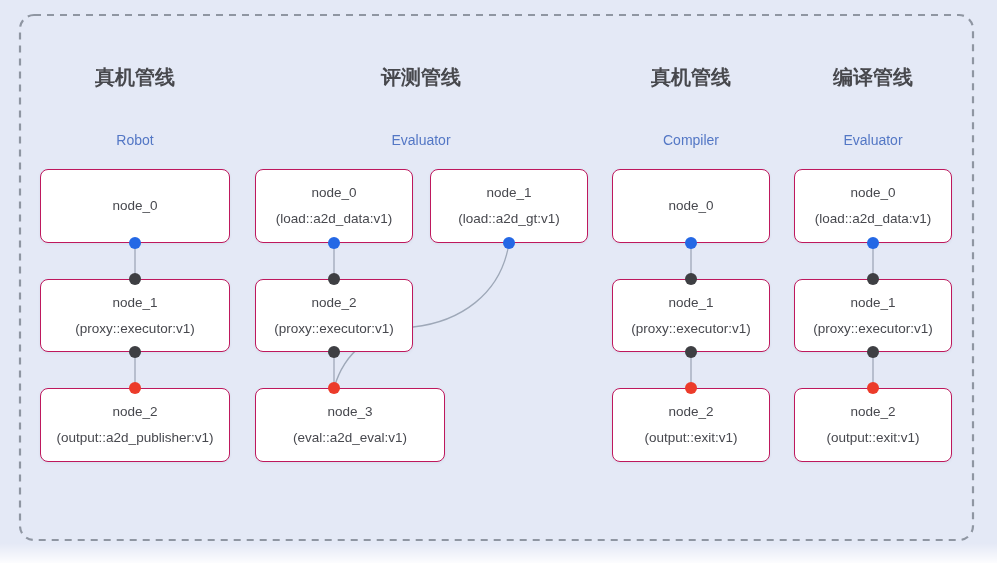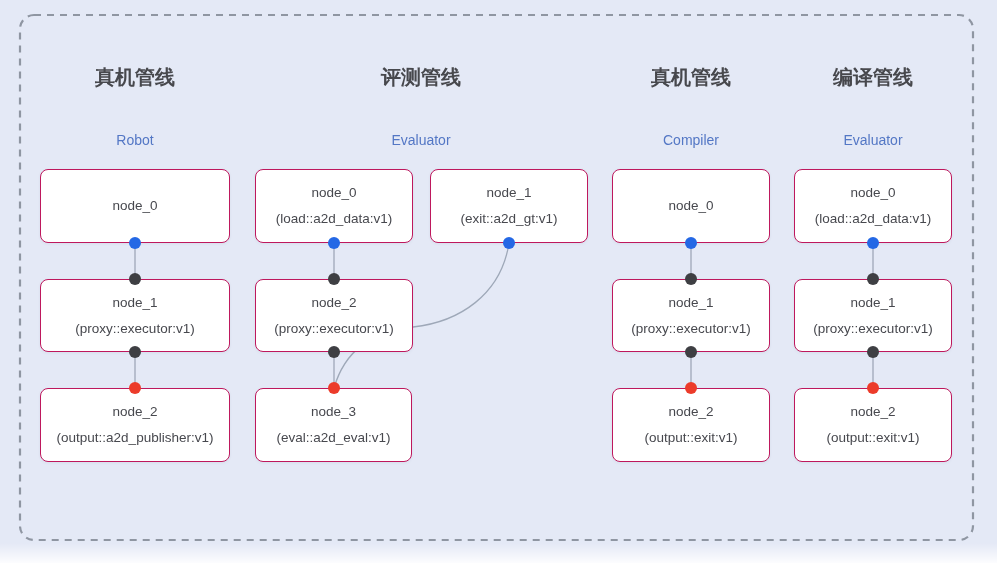--- a/index.html
+++ b/index.html
@@ -84,27 +84,27 @@
       <div class="node-box" style="left: 40px; top: 388px; width: 190px; height: 74px;">
     <div class="node-name">node_2</div>
     <div class="node-type">(output::a2d_publisher:v1)</div>
   </div>
       <div class="node-box" style="left: 255px; top: 169px; width: 158px; height: 74px;">
     <div class="node-name">node_0</div>
     <div class="node-type">(load::a2d_data:v1)</div>
   </div>
       <div class="node-box" style="left: 430px; top: 169px; width: 158px; height: 74px;">
     <div class="node-name">node_1</div>
-    <div class="node-type">(exit::a2d_gt:v1)</div>
+    <div class="node-type">(load::a2d_gt:v1)</div>
   </div>
       <div class="node-box" style="left: 255px; top: 279px; width: 158px; height: 73px;">
     <div class="node-name">node_2</div>
     <div class="node-type">(proxy::executor:v1)</div>
   </div>
-      <div class="node-box" style="left: 255px; top: 388px; width: 157px; height: 74px;">
+      <div class="node-box" style="left: 255px; top: 388px; width: 190px; height: 74px;">
     <div class="node-name">node_3</div>
     <div class="node-type">(eval::a2d_eval:v1)</div>
   </div>
       <div class="node-box" style="left: 612px; top: 169px; width: 158px; height: 74px;">
     <div class="node-name">node_0</div>
   </div>
       <div class="node-box" style="left: 612px; top: 279px; width: 158px; height: 73px;">
     <div class="node-name">node_1</div>
     <div class="node-type">(proxy::executor:v1)</div>
   </div>

